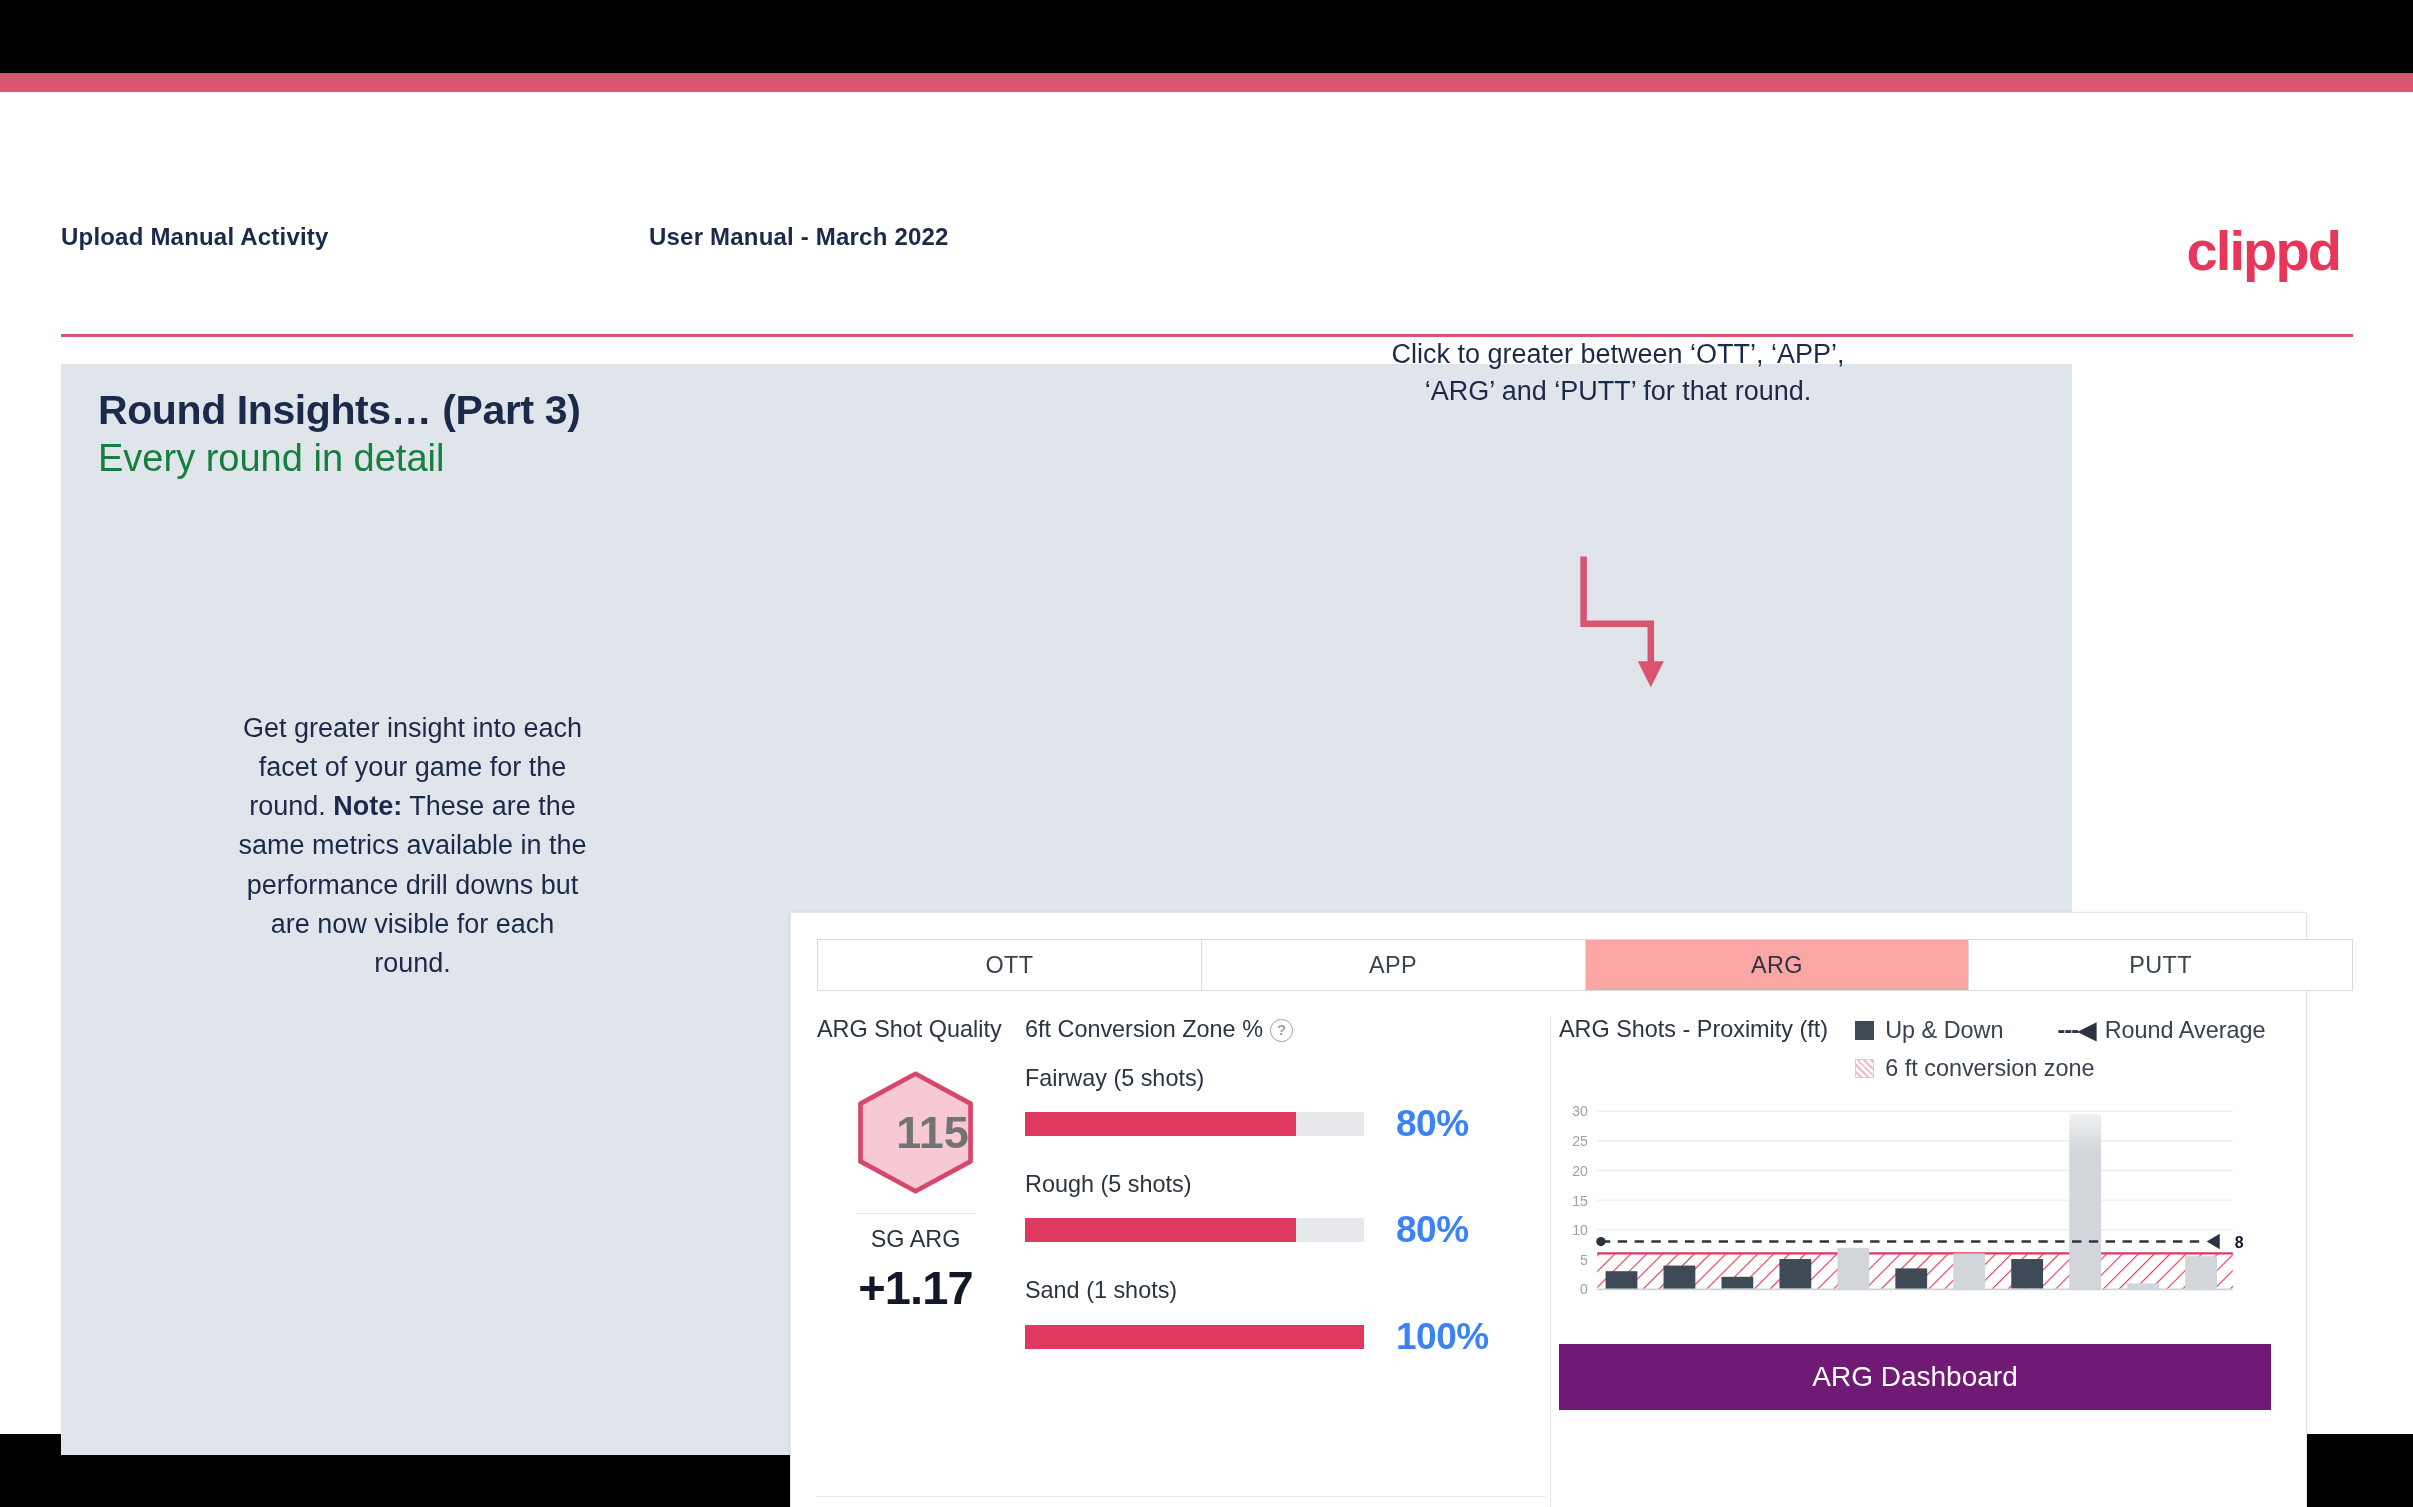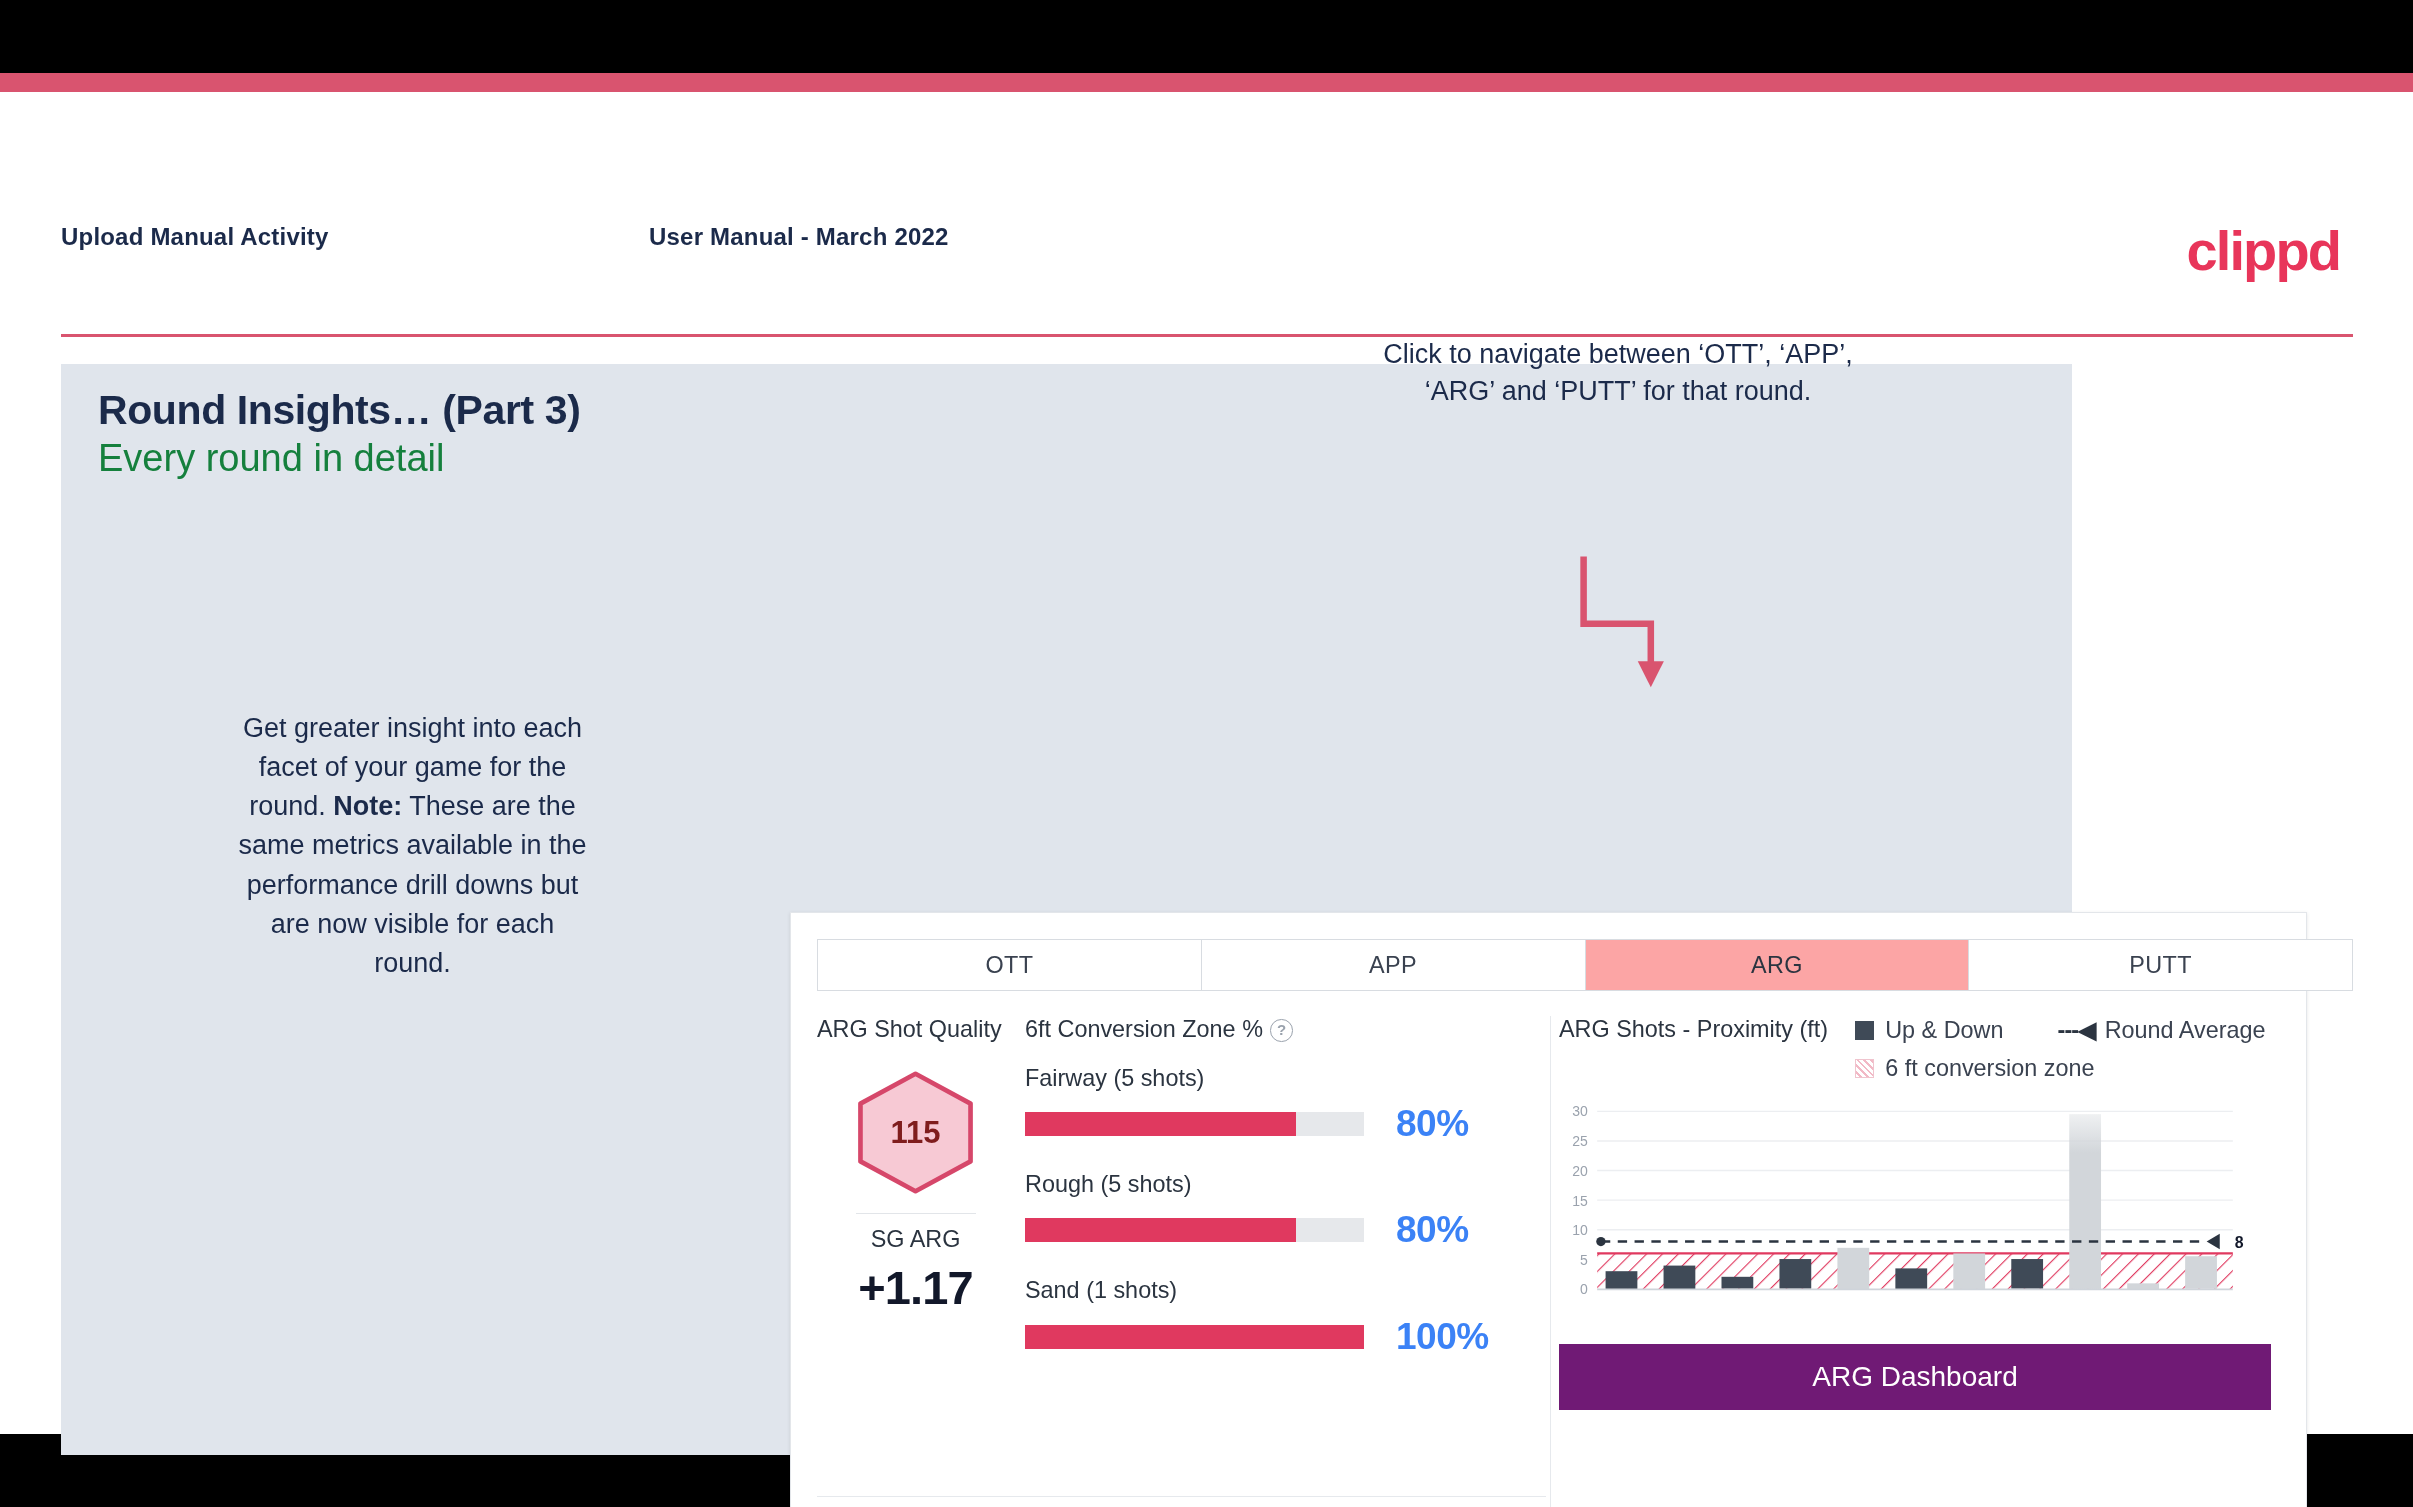--- a/index.html
+++ b/index.html
@@ -61,23 +61,23 @@
   .sec-label { font-size:23.4px; color:#2b3440; }
   .help-ico  { display:inline-block; width:22.5px; height:22.5px; border-radius:50%;
                border:1.9px solid #9aa2ad; color:#9aa2ad; font-size:15px; line-height:19.7px;
                text-align:center; vertical-align:1.9px; margin-left:7.5px; font-weight:700; }
 
   .lbl-quality { position:absolute; left:0;   top:0; }
   .lbl-conv    { position:absolute; left:208px; top:0; }
 
   
   .hexwrap { position:absolute; left:36px; top:54px; width:125px; height:125px; }
-  .hexnum  { position:absolute; left:0; top:0; width:125px; height:125px;
+  .hexnum  { position:absolute; left:17px; top:0; width:125px; height:125px;
              display:flex; align-items:center; justify-content:center;
-             font-size:31px; font-weight:700; color:#7f1d1d; }
+             font-size:45px; font-weight:700; color:#737373; }
   .sgdiv   { position:absolute; left:39px; top:197px; width:120px; height:0.9px; background:#e2e5e9; }
   .sglabel { position:absolute; left:36px; top:210px; width:125px; text-align:center; font-size:23.4px; color:#2b3440; }
   .sgval   { position:absolute; left:19px; top:244px; width:159px; text-align:center; font-size:47px; font-weight:700; color:#12182a; letter-spacing:-0.9px; }
 
   
   .conv { position:absolute; left:208px; top:49px; width:521px; }
   .conv-row { margin-bottom:26px; }
   .conv-name { font-size:23.4px; color:#2b3440; margin-bottom:11.2px; }
   .conv-line { display:flex; align-items:center; }
   .conv-track { width:339px; height:24px; background:#e6e8eb; position:relative; }
@@ -119,21 +119,21 @@
       <div class="logo">clippd</div>
       <div class="hdr-rule"></div>
     </div>
 
     <div class="slide">
 
       <div class="title">Round Insights… (Part 3)</div>
       <div class="subtitle">Every round in detail</div>
 
       <div class="callout">
-        <div>Click to navigate between ‘OTT’, ‘APP’,</div>
+        <div>Click to greater between ‘OTT’, ‘APP’,</div>
         <div>‘ARG’ and ‘PUTT’ for that round.</div>
       </div>
 
       <div class="leftpara">
         <span>Get greater insight into each facet of your game for the round.</span>
         <b>Note:</b><span> These are the same metrics available in the performance drill downs but are now visible for each round.</span>
       </div>
 
       <svg class="arrow-svg" width="140" height="140" viewBox="0 0 150 150">
         <path d="M6 6 L6 78 L78 78 L78 122" fill="none" stroke="#d9546f" stroke-width="7"></path>

